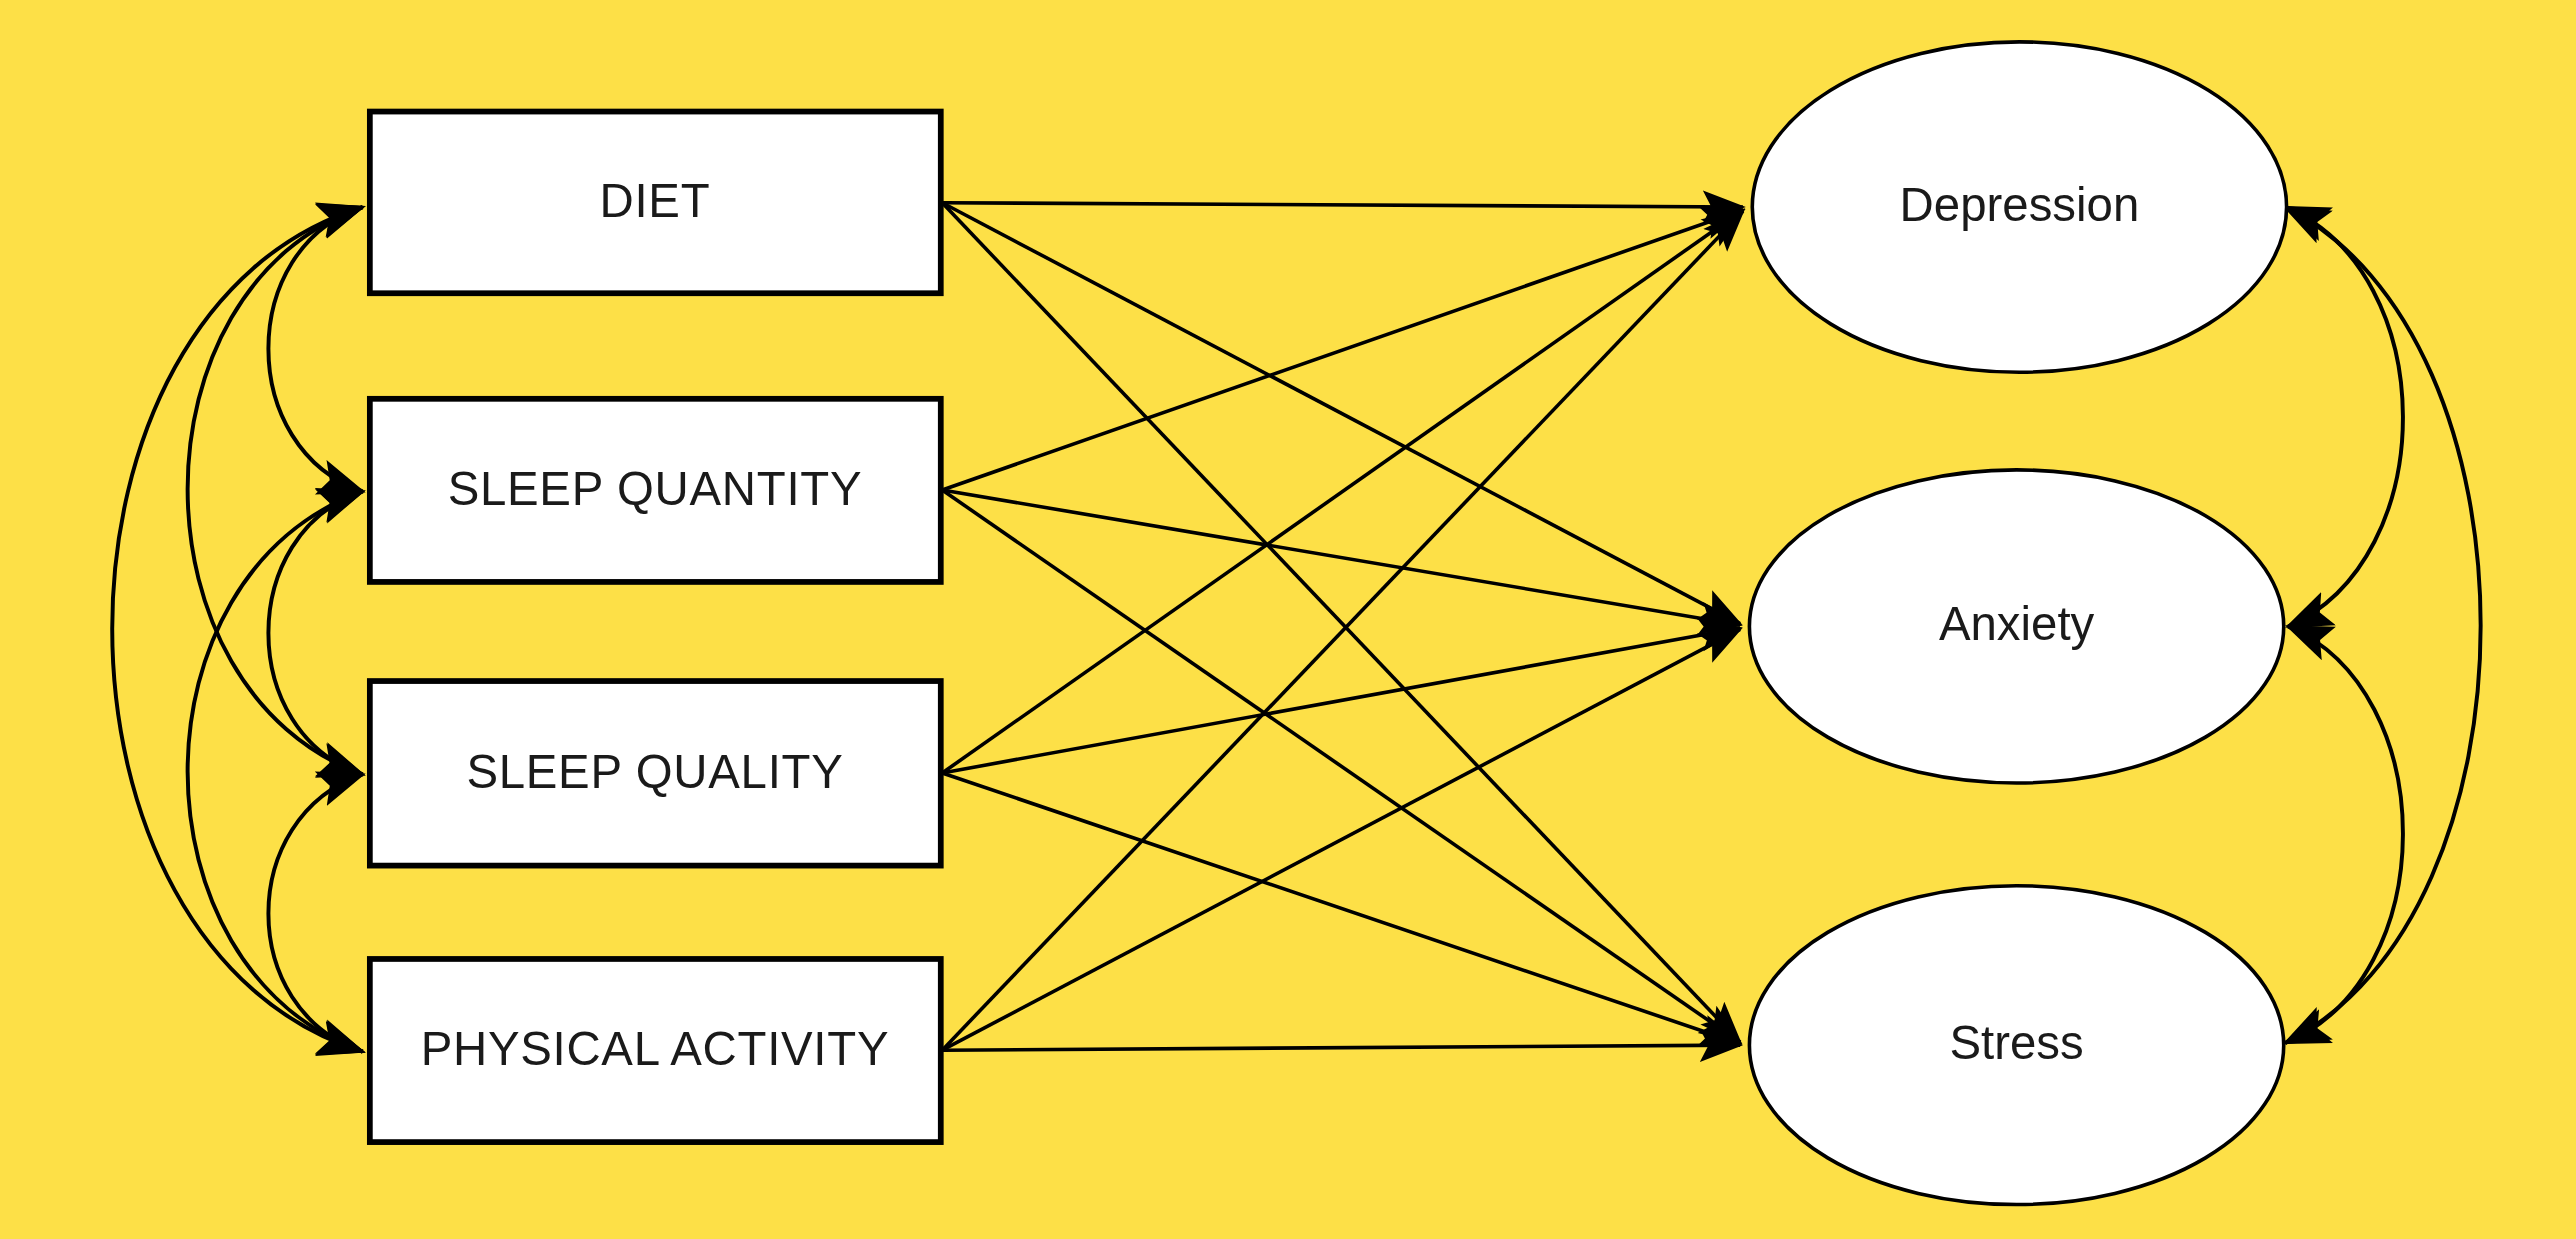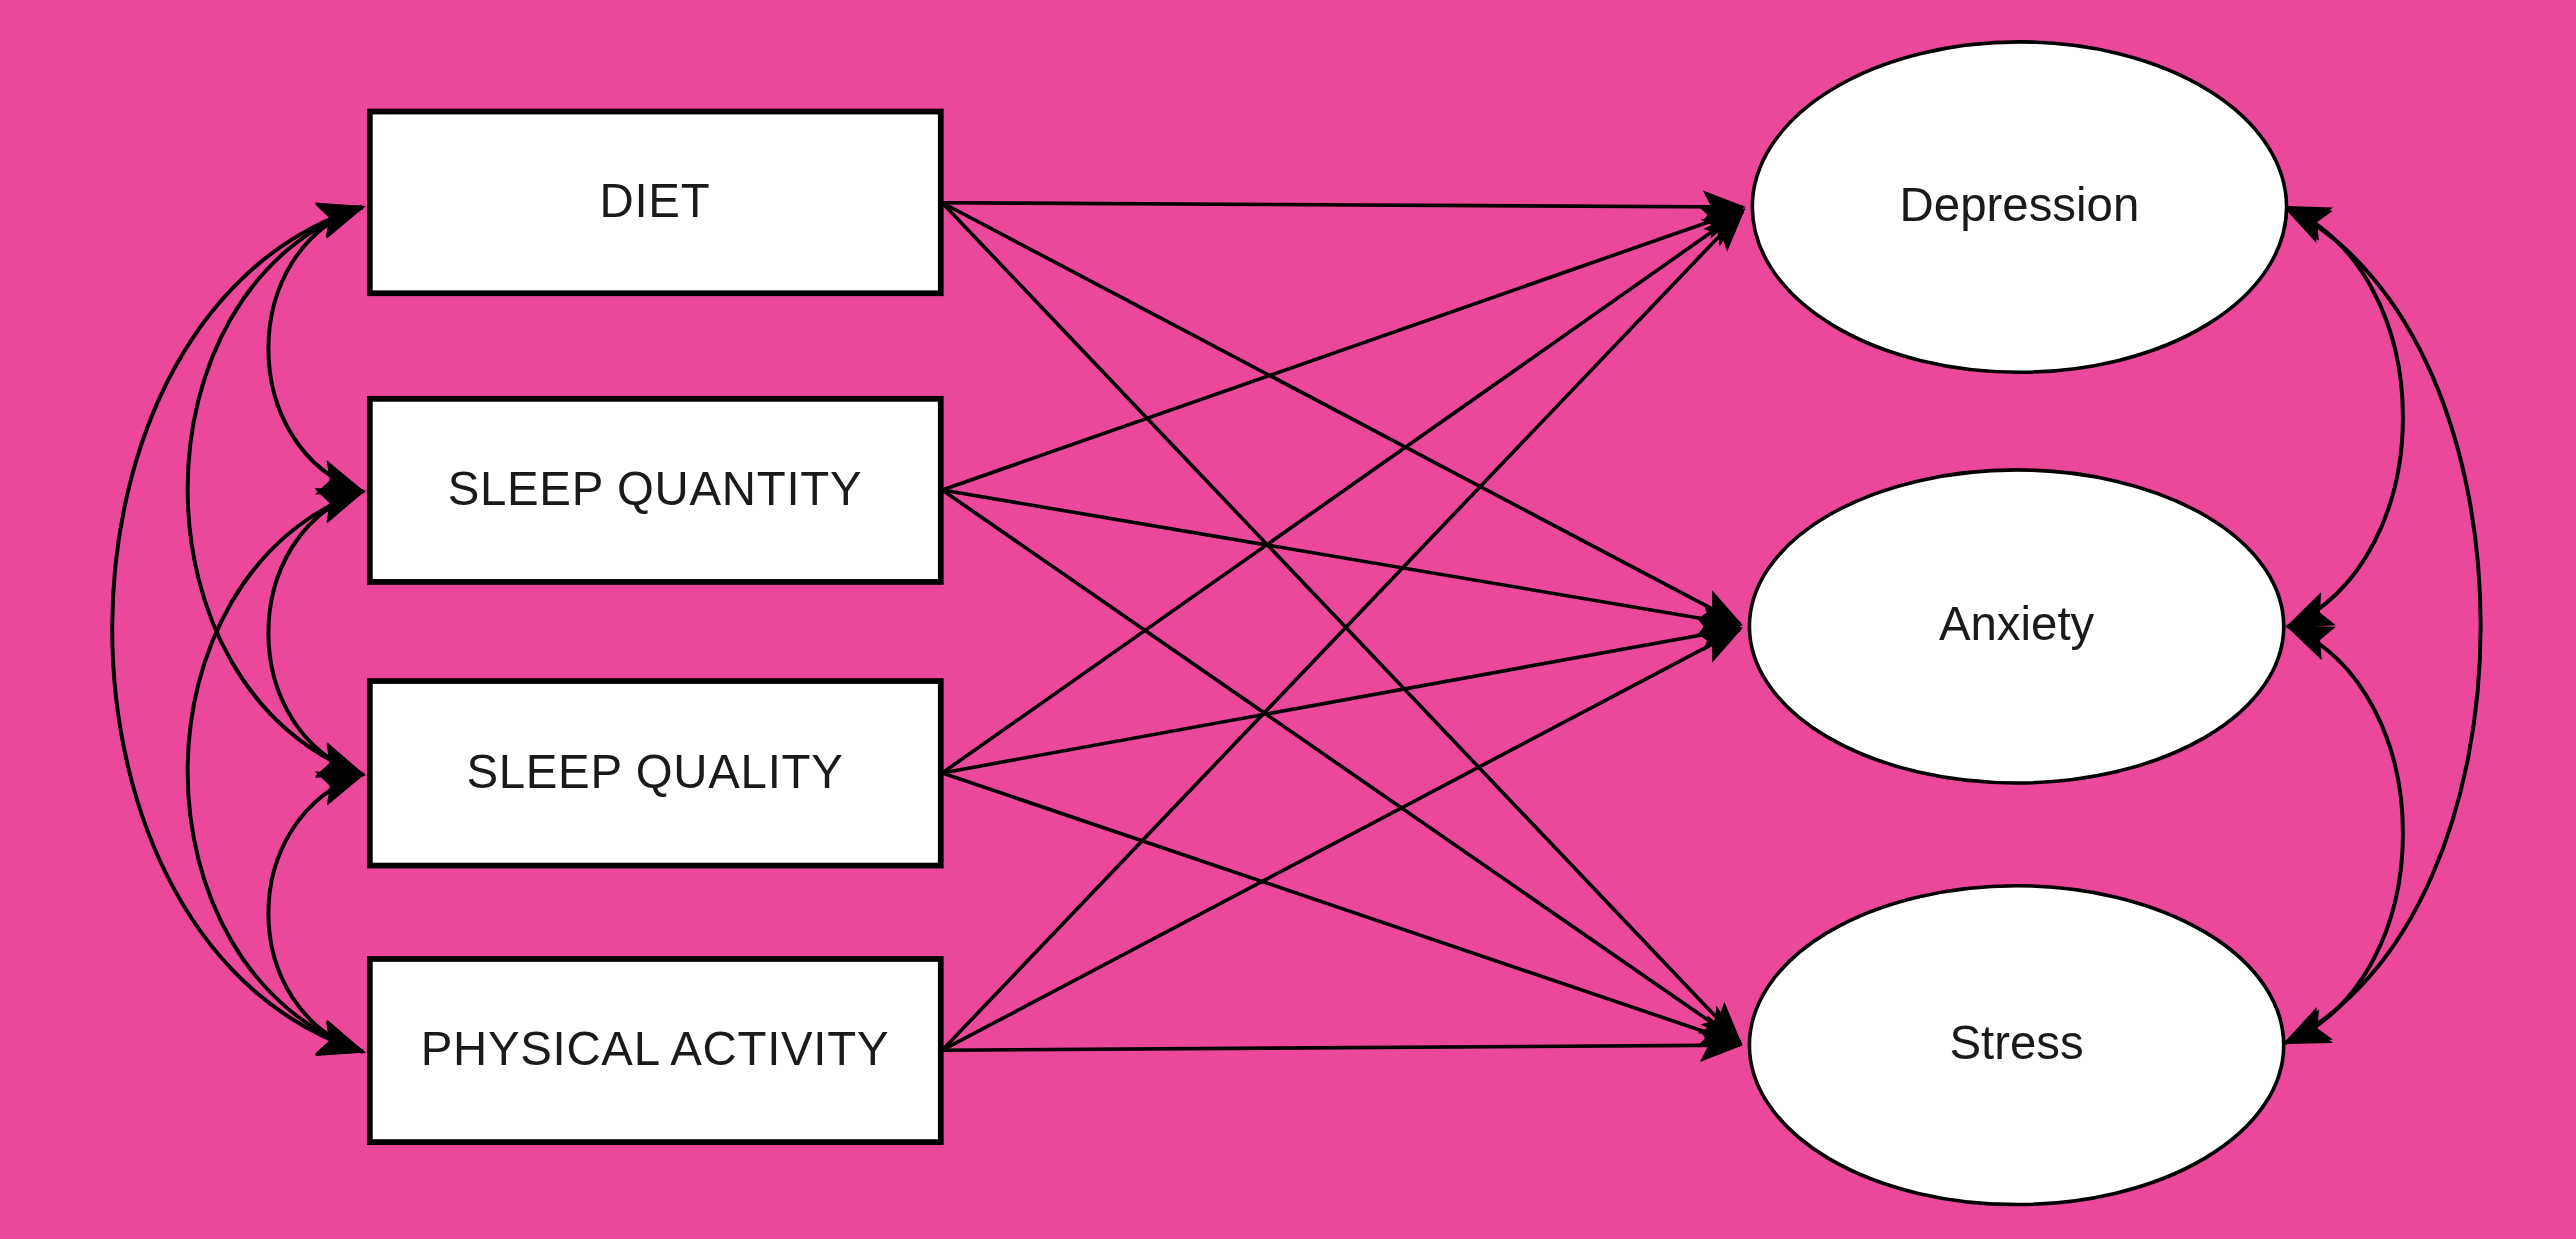--- a/index.html
+++ b/index.html
@@ -10,21 +10,21 @@
   body {
     width: 2576px;
     height: 1240px;
     font-family: "Liberation Sans", sans-serif;
     overflow: hidden;
   }
   #diagram-root {
     position: relative;
     width: 2576px;
     height: 1240px;
-    background: #ec4899;
+    background: #fde047;
   }
   svg#sem-diagram {
     display: block;
     width: 2576px;
     height: 1240px;
   }
   .node-box {
     fill: #ffffff;
     stroke: #000000;
     stroke-width: 8;

